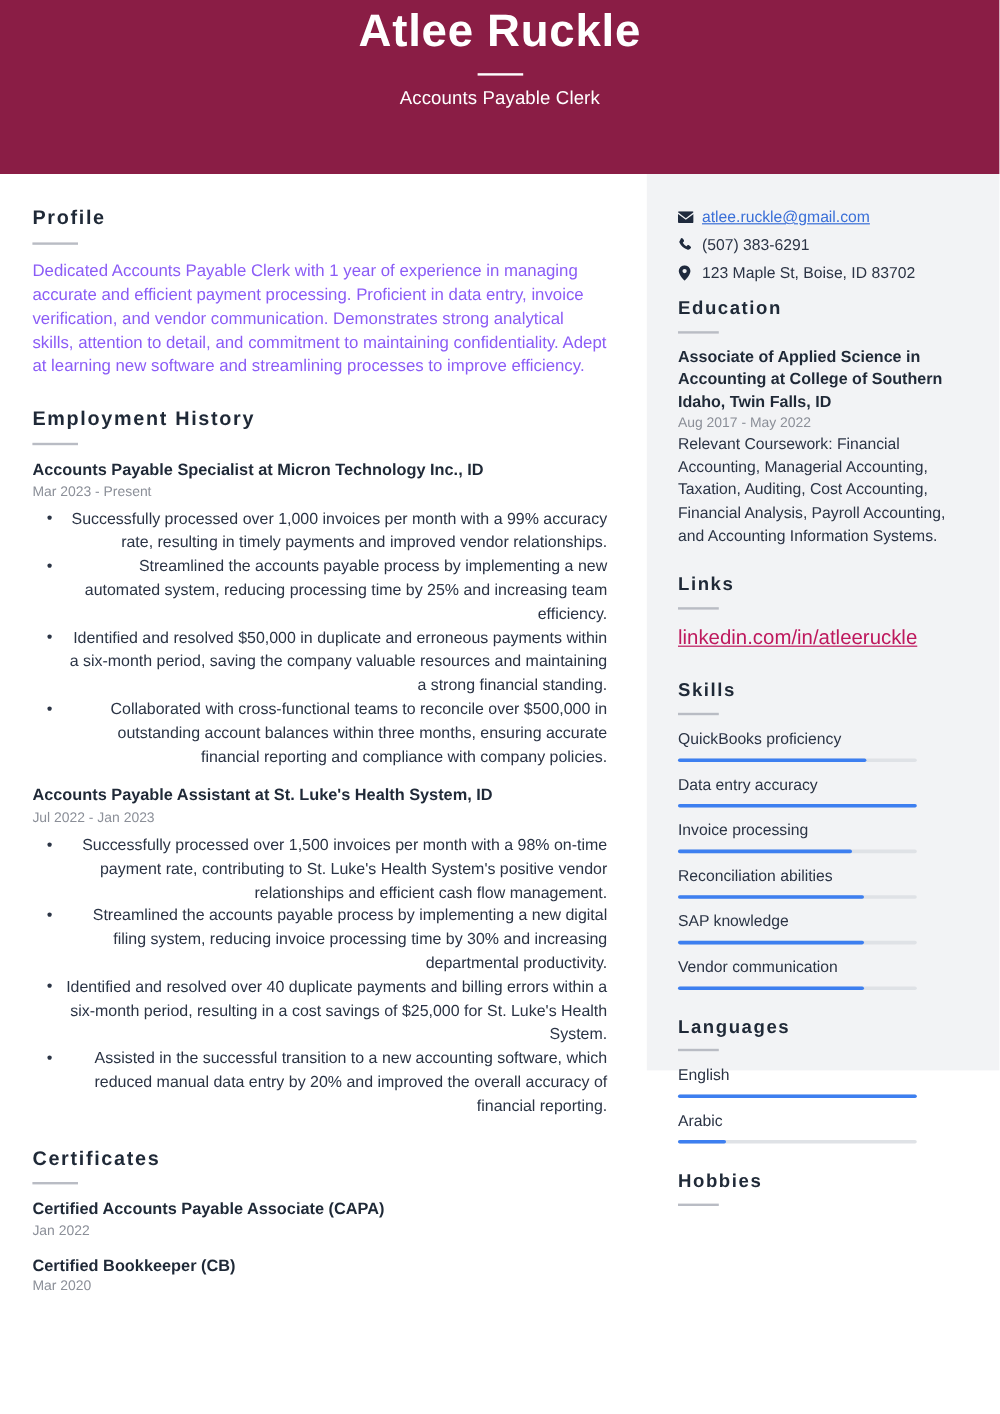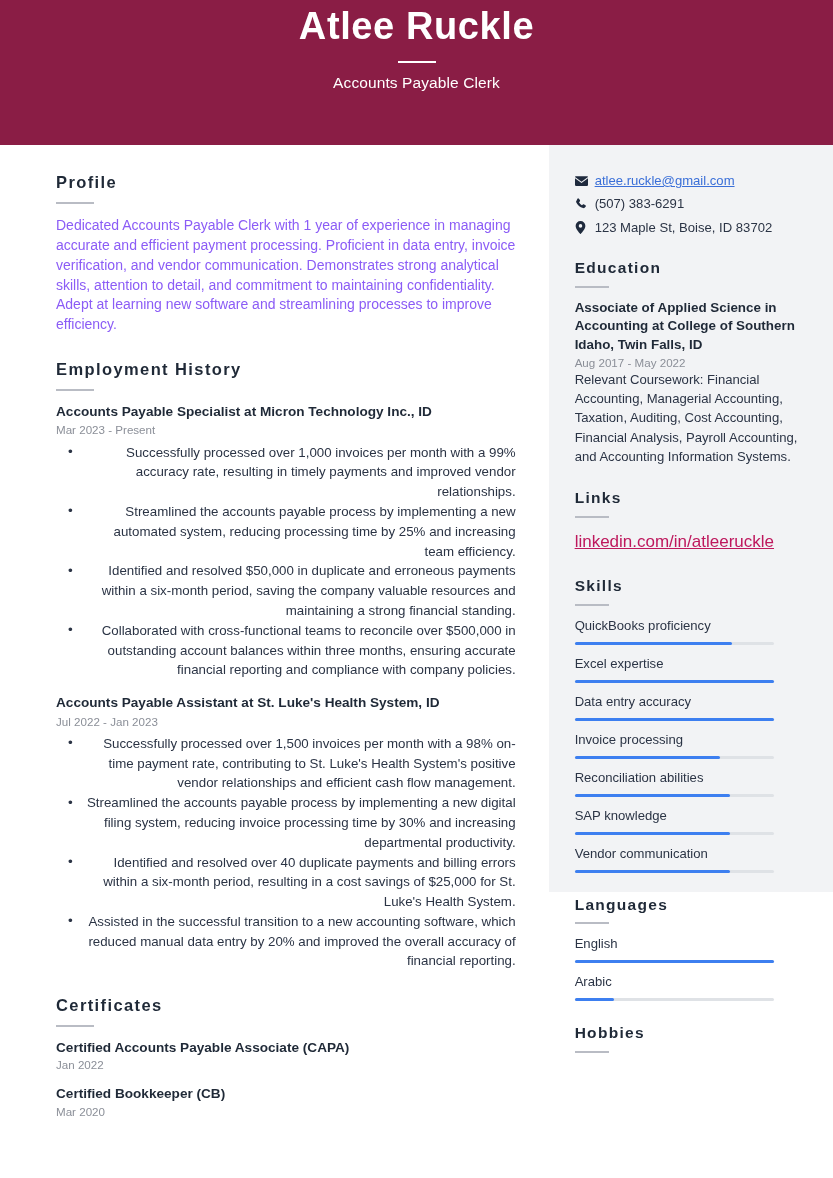--- a/index.html
+++ b/index.html
@@ -48,21 +48,20 @@
     font-weight: 400;
     color: #ffffff;
     letter-spacing: 0.1px;
   }
 
   
   .body {
     display: flex;
     height: 747px;
     align-items: stretch;
-    padding-left: 29px;
   }
   .col-main {
     width: 539px;
     background: #ffffff;
     padding: 28px 33px 0 27px;
   }
   .col-side {
     width: 294px;
     background: #f2f3f5;
     padding: 27px 30px 0 26px;
@@ -141,21 +140,21 @@
     color: #1f2937;
     line-height: 1.35;
   }
   .cert-date {
     font-size: 11.6px;
     color: #8b8f98;
     margin-top: 1px;
   }
 
   
-  .contact-list { margin-bottom: 22px; }
+  .contact-list { margin-bottom: 12px; }
   .contact-row {
     display: flex;
     align-items: center;
     margin-bottom: 5px;
     min-height: 18px;
   }
   .contact-icon {
     width: 20px;
     flex: 0 0 20px;
     display: flex;
@@ -341,26 +340,20 @@
         <div class="sec-head">Skills</div>
         <div class="sec-rule"></div>
 
         <div class="bar-item">
           <div class="bar-label">QuickBooks proficiency</div>
           <div class="bar-track">
             <div class="bar-fill" style="width: 79%;"></div>
           </div>
         </div>
         <div class="bar-item">
-          <div class="bar-label">Excel expertise</div>
-          <div class="bar-track">
-            <div class="bar-fill" style="width: 100%;"></div>
-          </div>
-        </div>
-        <div class="bar-item">
           <div class="bar-label">Data entry accuracy</div>
           <div class="bar-track">
             <div class="bar-fill" style="width: 100%;"></div>
           </div>
         </div>
         <div class="bar-item">
           <div class="bar-label">Invoice processing</div>
           <div class="bar-track">
             <div class="bar-fill" style="width: 73%;"></div>
           </div>

